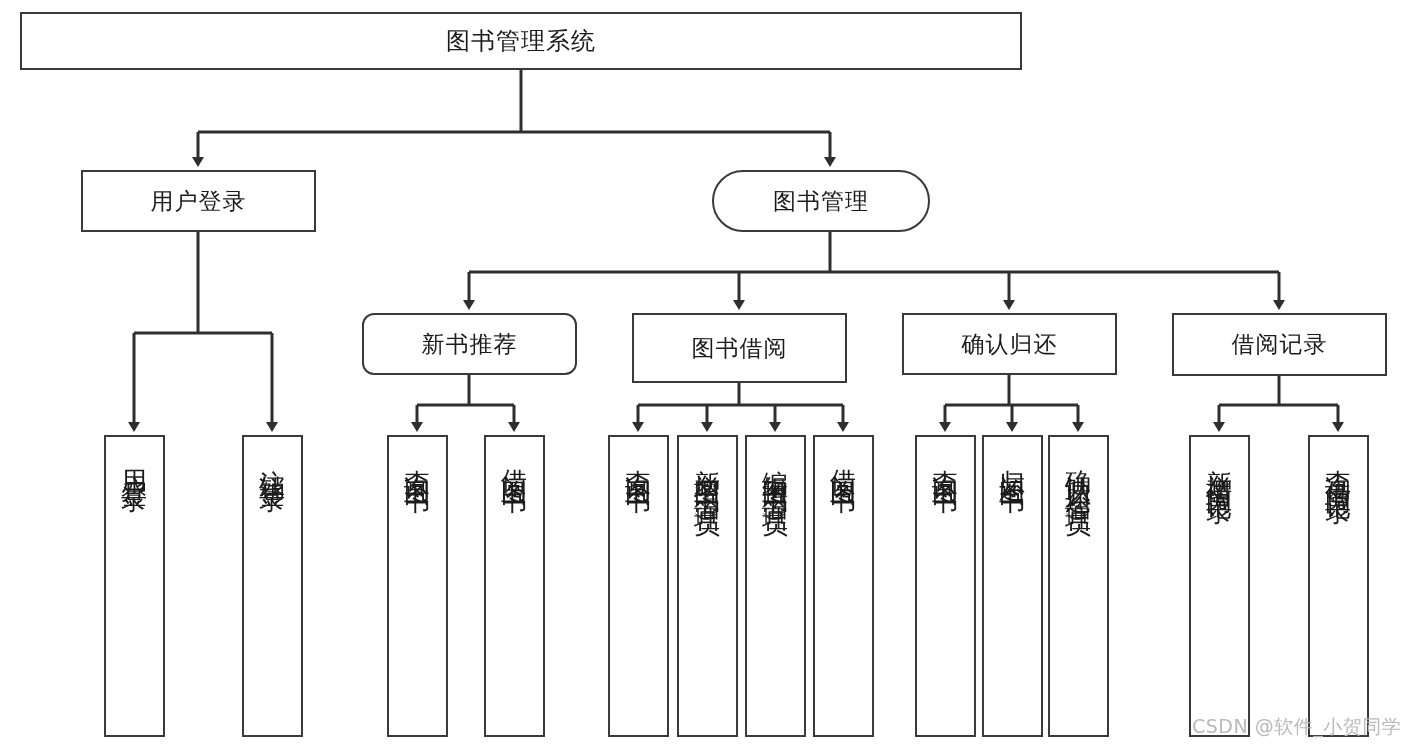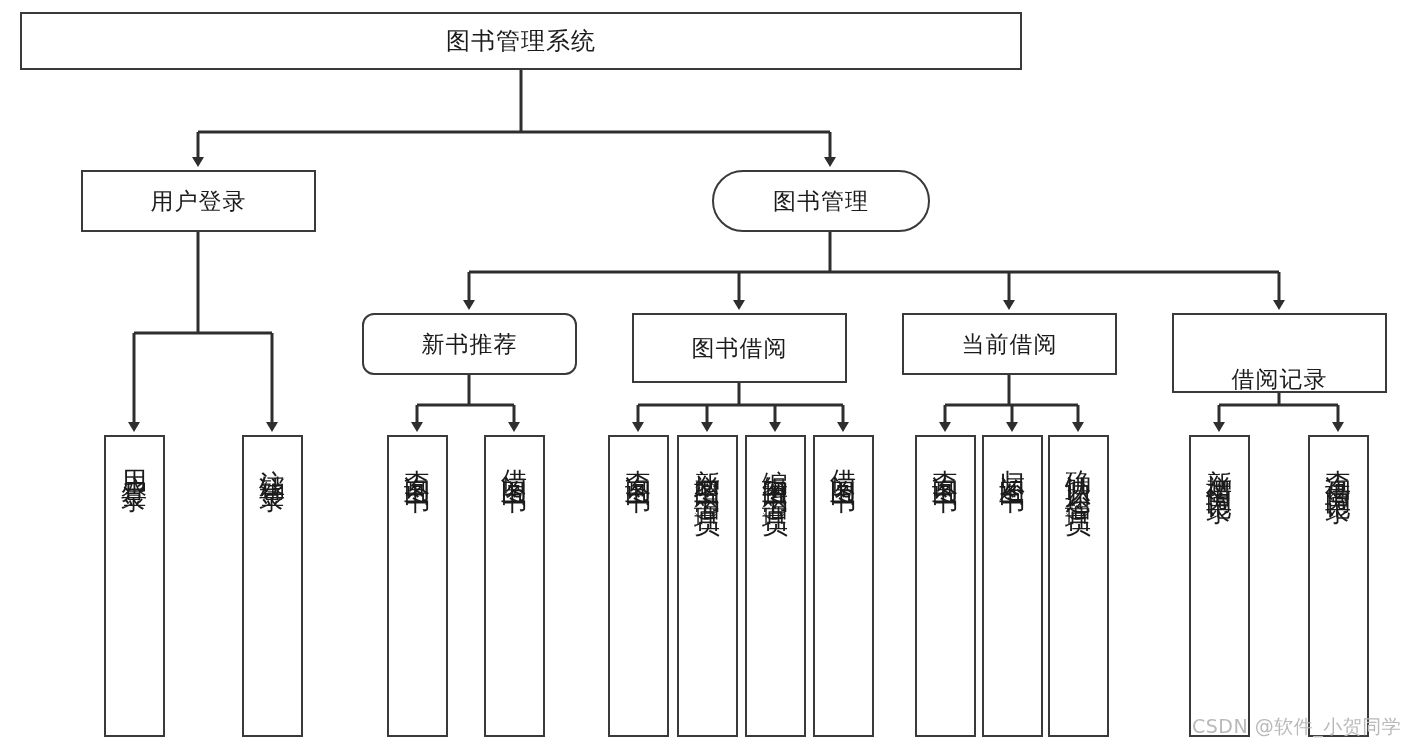--- a/index.html
+++ b/index.html
@@ -136,23 +136,23 @@
     <span class="label">图书管理</span>
   </div>
 
   <div class="node horiz" style="left:362px;top:313px;width:215px;height:62px;border-radius:12px;">
     <span class="label">新书推荐</span>
   </div>
   <div class="node horiz" style="left:632px;top:313px;width:215px;height:70px;">
     <span class="label">图书借阅</span>
   </div>
   <div class="node horiz" style="left:902px;top:313px;width:215px;height:62px;">
-    <span class="label">当前借阅</span>
-  </div>
-  <div class="node horiz" style="left:1172px;top:313px;width:215px;height:80px;align-items:flex-end;">
+    <span class="label">确认归还</span>
+  </div>
+  <div class="node horiz" style="left:1172px;top:313px;width:215px;height:63px;">
     <span class="label">借阅记录</span>
   </div>
 
   <div class="node vert" style="left:104px;top:435px;width:61px;height:302px;">
     <span class="label">用户登录</span>
   </div>
   <div class="node vert" style="left:242px;top:435px;width:61px;height:302px;">
     <span class="label">注销登录</span>
   </div>
 

